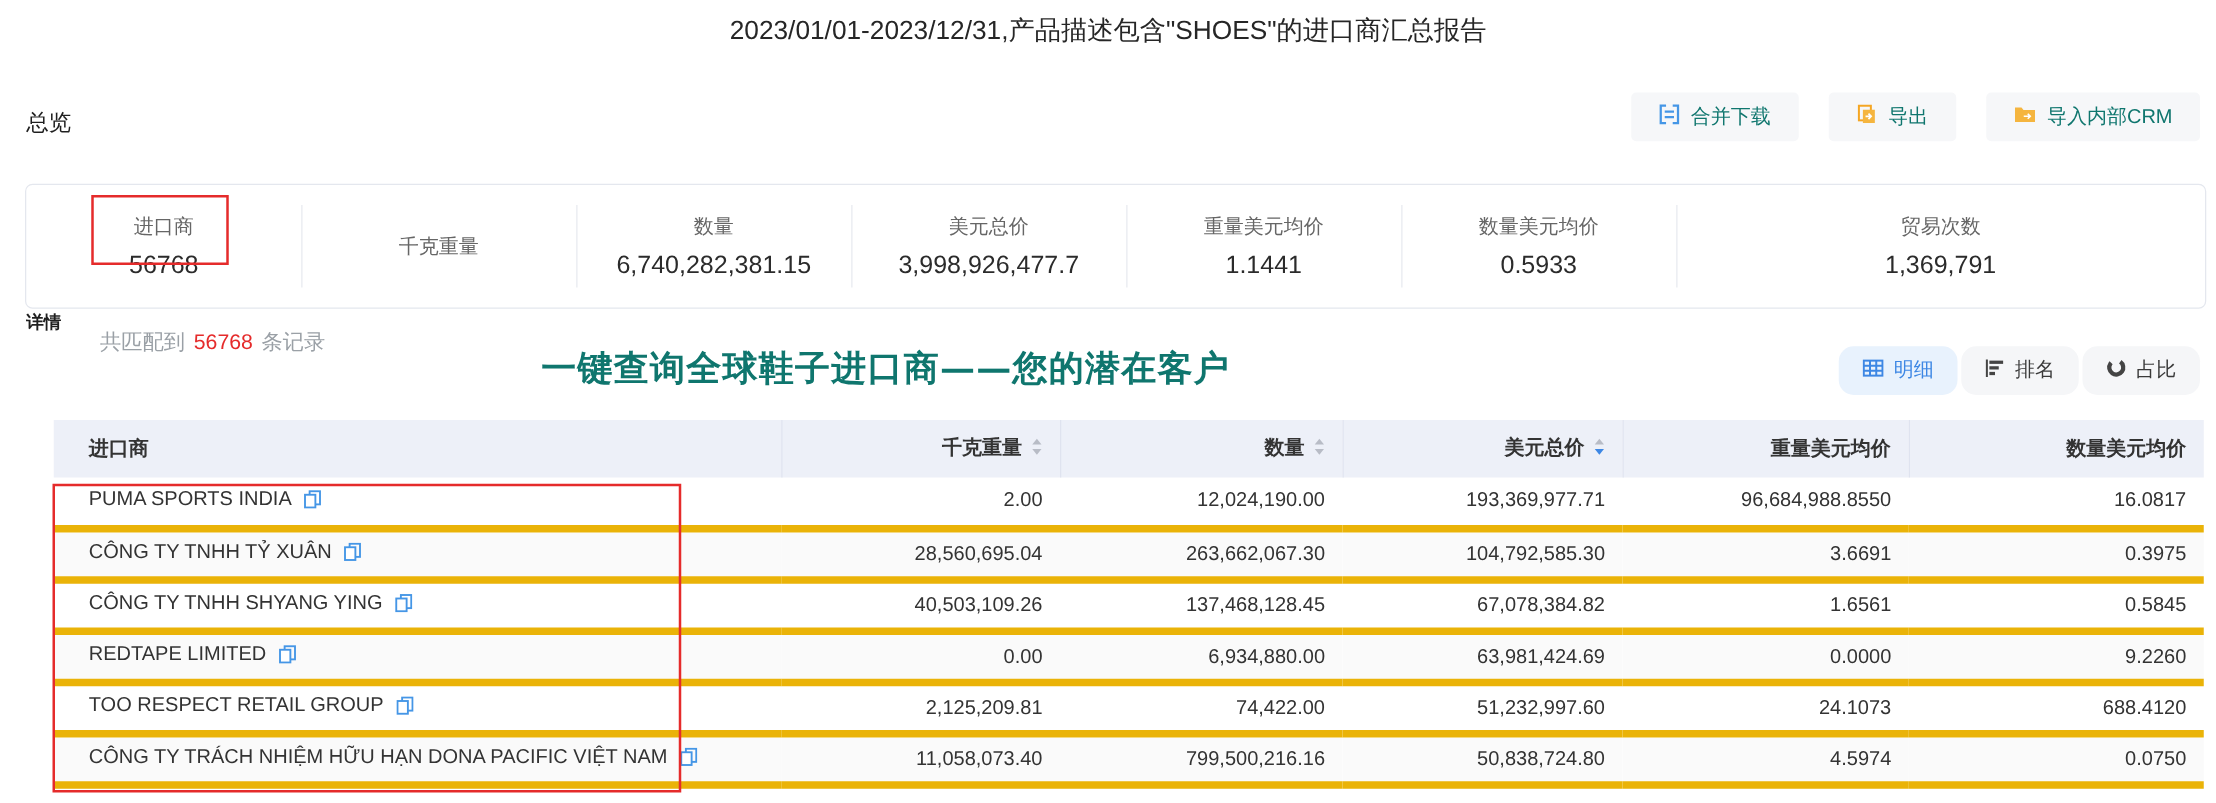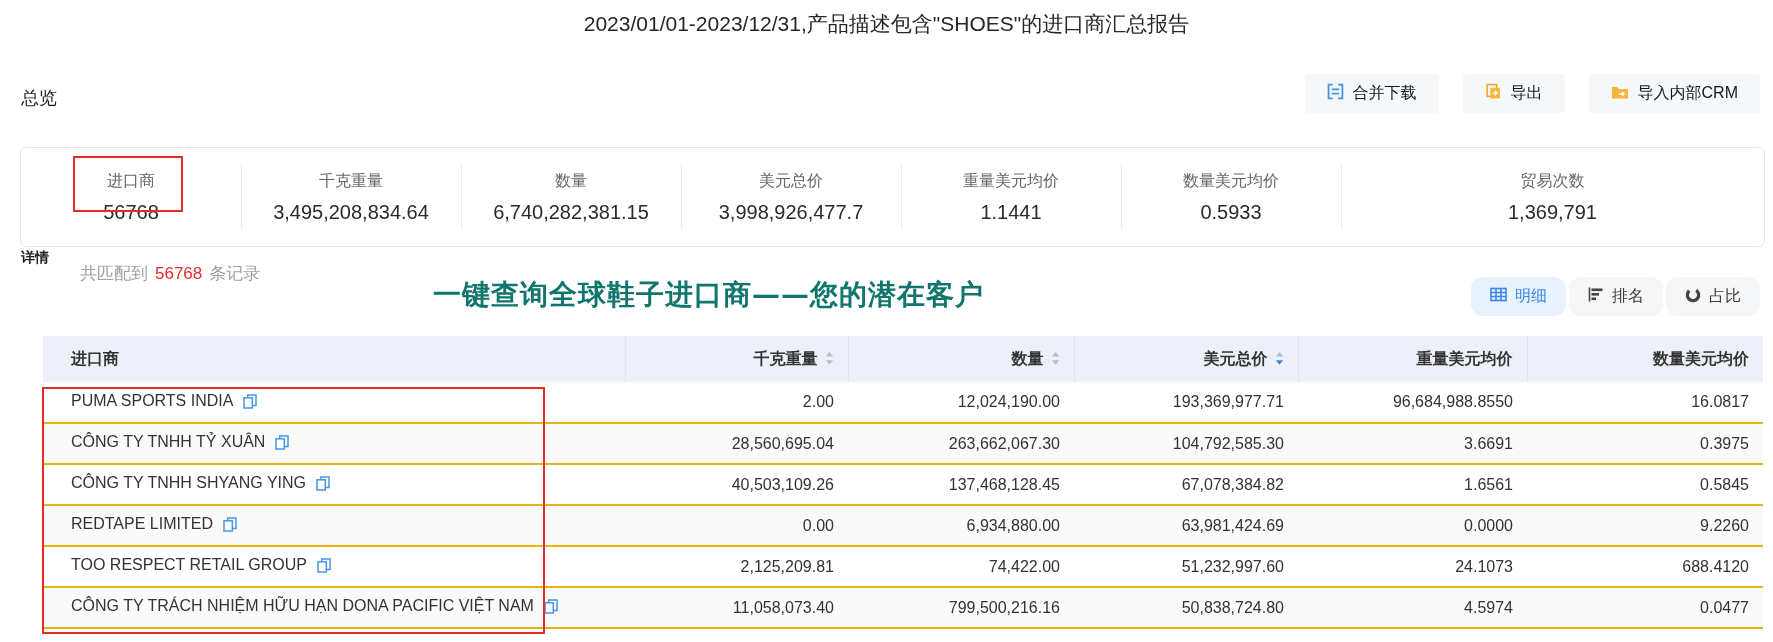--- a/index.html
+++ b/index.html
@@ -18,21 +18,21 @@
 
   .overview-heading {
     position: absolute; left: 21px; top: 86px;
     font-size: 18px; font-weight: normal; color: #1f1f1f;
   }
 
   .top-actions { position: absolute; top: 74px; right: 13px; display: flex; gap: 24px; }
   .action-btn {
     display: flex; align-items: center; gap: 9px;
     background: #f6f7f9; border: none; border-radius: 4px;
-    height: 39px; padding: 0 22px; font-size: 16px; color: #0f172a;
+    height: 39px; padding: 0 22px; font-size: 16px; color: #0f766e;
     font-family: inherit; cursor: pointer;
   }
 
   .stats-card {
     position: absolute; left: 20px; top: 147px; width: 1745px; height: 100px;
     border: 1px solid #e4e7ee; border-radius: 6px; background: #fff;
     display: flex; align-items: center;
   }
   .stat { width: 220px; text-align: center; position: relative; }
   .stat:last-child { flex: 1; }
@@ -74,21 +74,21 @@
     border-collapse: collapse; table-layout: fixed; font-size: 16px;
   }
   .data-table thead th {
     background: #edf0f8; height: 46px; font-weight: bold; color: #333;
     text-align: right; padding-right: 14px; white-space: nowrap;
   }
   .data-table thead th + th { border-left: 1px solid #dfe3ef; }
   .data-table thead th.col-name { text-align: left; padding-left: 28px; }
   .data-table tbody td {
     height: 41px; text-align: right; padding-right: 14px; color: #333;
-    border-bottom: 2px solid #eab308; white-space: nowrap; overflow: hidden;
+    border-bottom: 6px solid #eab308; white-space: nowrap; overflow: hidden;
   }
   .data-table tbody tr:nth-child(even) { background: #fafafa; }
   .data-table tbody td.name-cell { text-align: left; padding-left: 28px; padding-right: 4px; }
 
   .sort-icons { display: inline-block; vertical-align: -2px; margin-left: 7px; }
   .icon { display: inline-block; vertical-align: middle; }
   .copy-icon { margin-left: 10px; vertical-align: -3px; cursor: pointer; }
 </style>
 </head>
 <body>
@@ -129,21 +129,20 @@
   </button>
 </div>
 
 <div class="stats-card">
   <div class="stat">
     <div class="stat-label">进口商</div>
     <div class="stat-value">56768</div>
   </div>
   <div class="stat">
     <div class="stat-label">千克重量</div>
-    <div class="stat-value">3,495,208,834.64</div>
   </div>
   <div class="stat">
     <div class="stat-label">数量</div>
     <div class="stat-value">6,740,282,381.15</div>
   </div>
   <div class="stat">
     <div class="stat-label">美元总价</div>
     <div class="stat-value">3,998,926,477.7</div>
   </div>
   <div class="stat">
@@ -298,16 +297,16 @@
     </tr>
     <tr>
       <td class="name-cell"><span>CÔNG TY TRÁCH NHIỆM HỮU HẠN DONA PACIFIC VIỆT NAM</span><span class="icon copy-icon"><svg width="14" height="15" viewBox="0 0 14 15" fill="none" stroke="#4596e6" stroke-width="1.5">
               <rect x="4.7" y="1" width="8.3" height="10.5"></rect>
               <rect x="1" y="3.8" width="8.3" height="10.2" fill="#fff"></rect>
             </svg></span></td>
       <td>11,058,073.40</td>
       <td>799,500,216.16</td>
       <td>50,838,724.80</td>
       <td>4.5974</td>
-      <td>0.0477</td>
+      <td>0.0750</td>
     </tr>
   </tbody>
 </table>
 
 </body></html>

